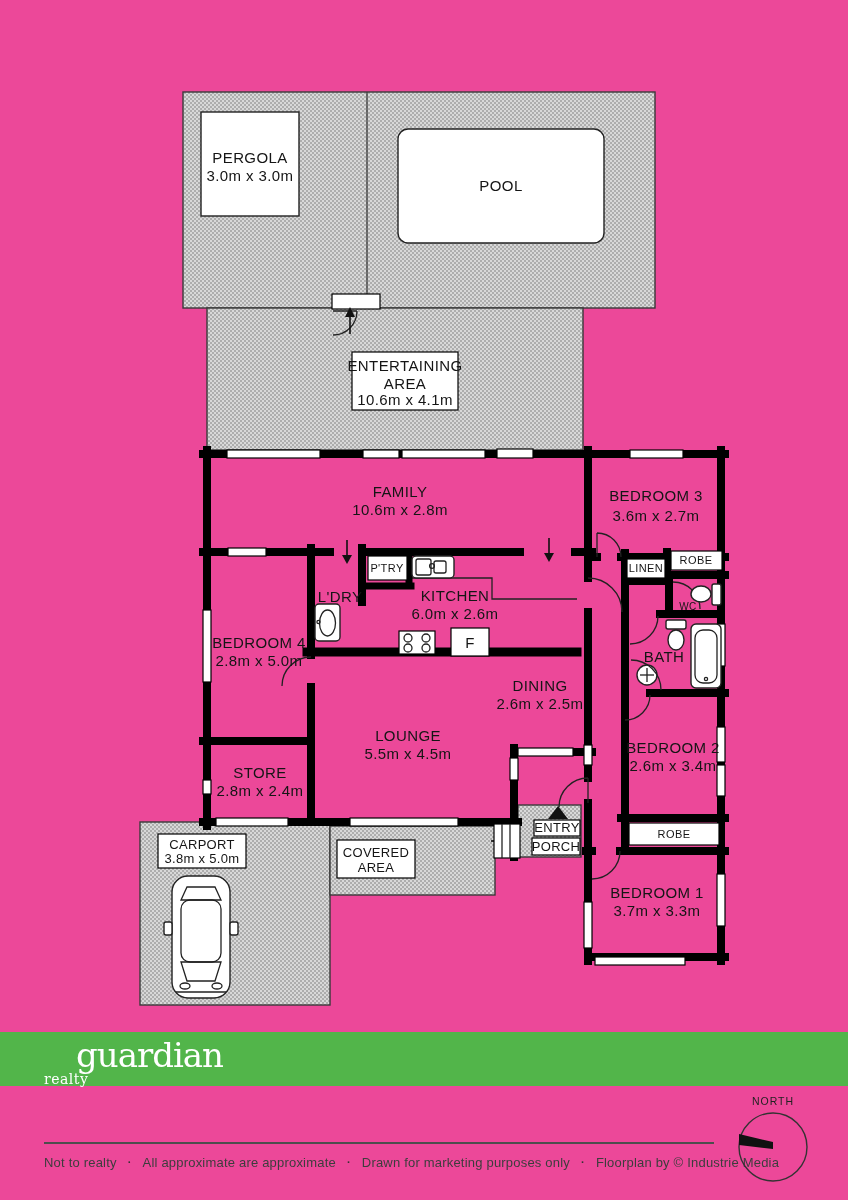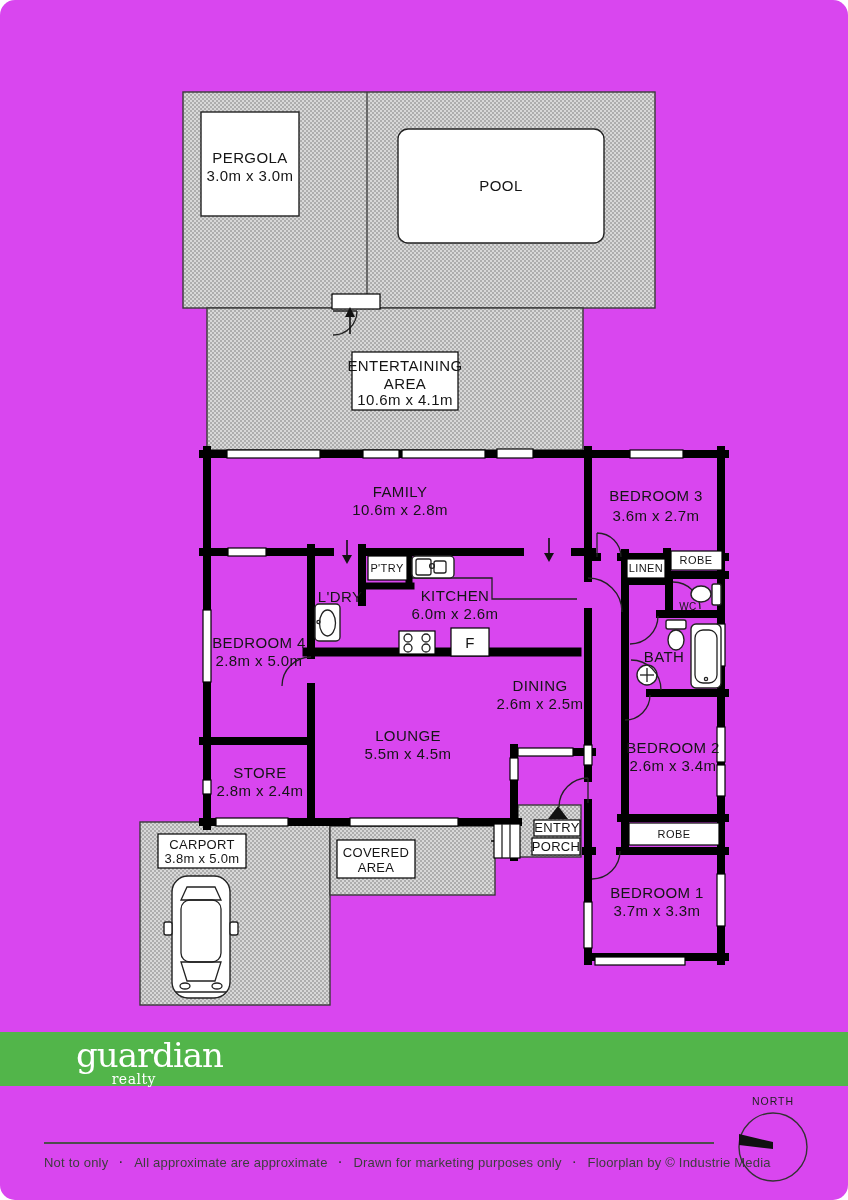--- a/index.html
+++ b/index.html
@@ -1,17 +1,17 @@
 <!DOCTYPE html>
 <html style="--brand-green: #52b54a;"><head>
 <meta charset="utf-8">
 <style>
   html,body{margin:0;padding:0;background:#ffffff;}
-  #page{position:relative;width:848px;height:1200px;background:#d946ef;overflow:hidden;
-        font-family:"Liberation Sans",sans-serif;border-radius:15px;}
+  #page{position:relative;width:848px;height:1200px;background:#ec4899;overflow:hidden;
+        font-family:"Liberation Sans",sans-serif;}
   svg text{font-family:"Liberation Sans",sans-serif;fill:#151515;text-anchor:middle;}
   .t15{font-size:15px;letter-spacing:.4px;}
   .t13{font-size:13px;letter-spacing:.3px;}
   .t11{font-size:11px;letter-spacing:.4px;}
   .t10{font-size:10px;letter-spacing:.3px;}
   .wall{stroke:#000;stroke-width:8;fill:none;stroke-linecap:square;}
   .wall9{stroke:#000;stroke-width:9;fill:none;stroke-linecap:square;}
   .wall7{stroke:#000;stroke-width:7;fill:none;stroke-linecap:square;}
   .thin{stroke:#222;stroke-width:1.3;fill:none;}
   .fixt{stroke:#222;stroke-width:1.4;fill:#fff;}
@@ -19,21 +19,21 @@
   .box{fill:#fff;stroke:#000;stroke-width:1.2;}
   .arc{stroke:#222;stroke-width:1.3;fill:none;}
   .arrow{stroke:#111;stroke-width:1.6;fill:none;}
   .ah{fill:#111;stroke:none;}
   .green-bar{position:absolute;top:1032px;left:0;width:848px;height:54px;
              background:var(--brand-green,#52b54a);}
   .logo{position:absolute;left:44px;top:1038px;color:#fff;width:112px;}
   .logo-main{font-family:"DejaVu Serif",serif;font-size:34px;line-height:1.05;
              letter-spacing:-1px;display:block;margin-left:32px;}
   .logo-sub{font-family:"DejaVu Serif",serif;font-size:14px;display:block;
-            text-align:right;margin-top:-3px;letter-spacing:.5px;}
+            margin-top:-3px;letter-spacing:.5px;}
   .addr{position:absolute;left:44px;top:1096px;font-size:33px;font-weight:300;
         color:#3a3a3a;letter-spacing:.4px;white-space:nowrap;}
   .rule{position:absolute;left:44px;top:1142px;width:670px;height:0;
         border-top:2px solid #4d4d4d;}
   .disclaimer{position:absolute;left:44px;top:1155px;font-size:13px;color:#3d3d3d;
               letter-spacing:.2px;white-space:nowrap;}
   .disclaimer .sep{display:inline-block;padding:0 11px;font-weight:bold;font-size:11px;
                    vertical-align:1px;color:#333;}
   .compass{position:absolute;left:726px;top:1090px;width:96px;height:104px;}
 </style>
@@ -259,21 +259,21 @@
 
 <div class="green-bar"></div>
 <div class="logo">
   <span class="logo-main">guardian</span>
   <span class="logo-sub">realty</span>
 </div>
 
 <div class="rule"></div>
 
 <div class="disclaimer">
-  <span>Not to only</span><span class="sep">·</span><span>All approximate are approximate</span><span class="sep">·</span><span>Drawn for marketing purposes only</span><span class="sep">·</span><span>Floorplan by © Industrie Media</span>
+  <span>Not to realty</span><span class="sep">·</span><span>All approximate are approximate</span><span class="sep">·</span><span>Drawn for marketing purposes only</span><span class="sep">·</span><span>Floorplan by © Industrie Media</span>
 </div>
 
 <svg class="compass" viewBox="0 0 96 104">
   <text x="47" y="15" style="font-size:10.5px;letter-spacing:1px;fill:#222;">NORTH</text>
   <circle cx="47" cy="57" r="34" fill="none" stroke="#333" stroke-width="1.4"></circle>
   <polygon points="13,44 47,52 47,59 13,55" fill="#111"></polygon>
 </svg>
 
 </div>
 

